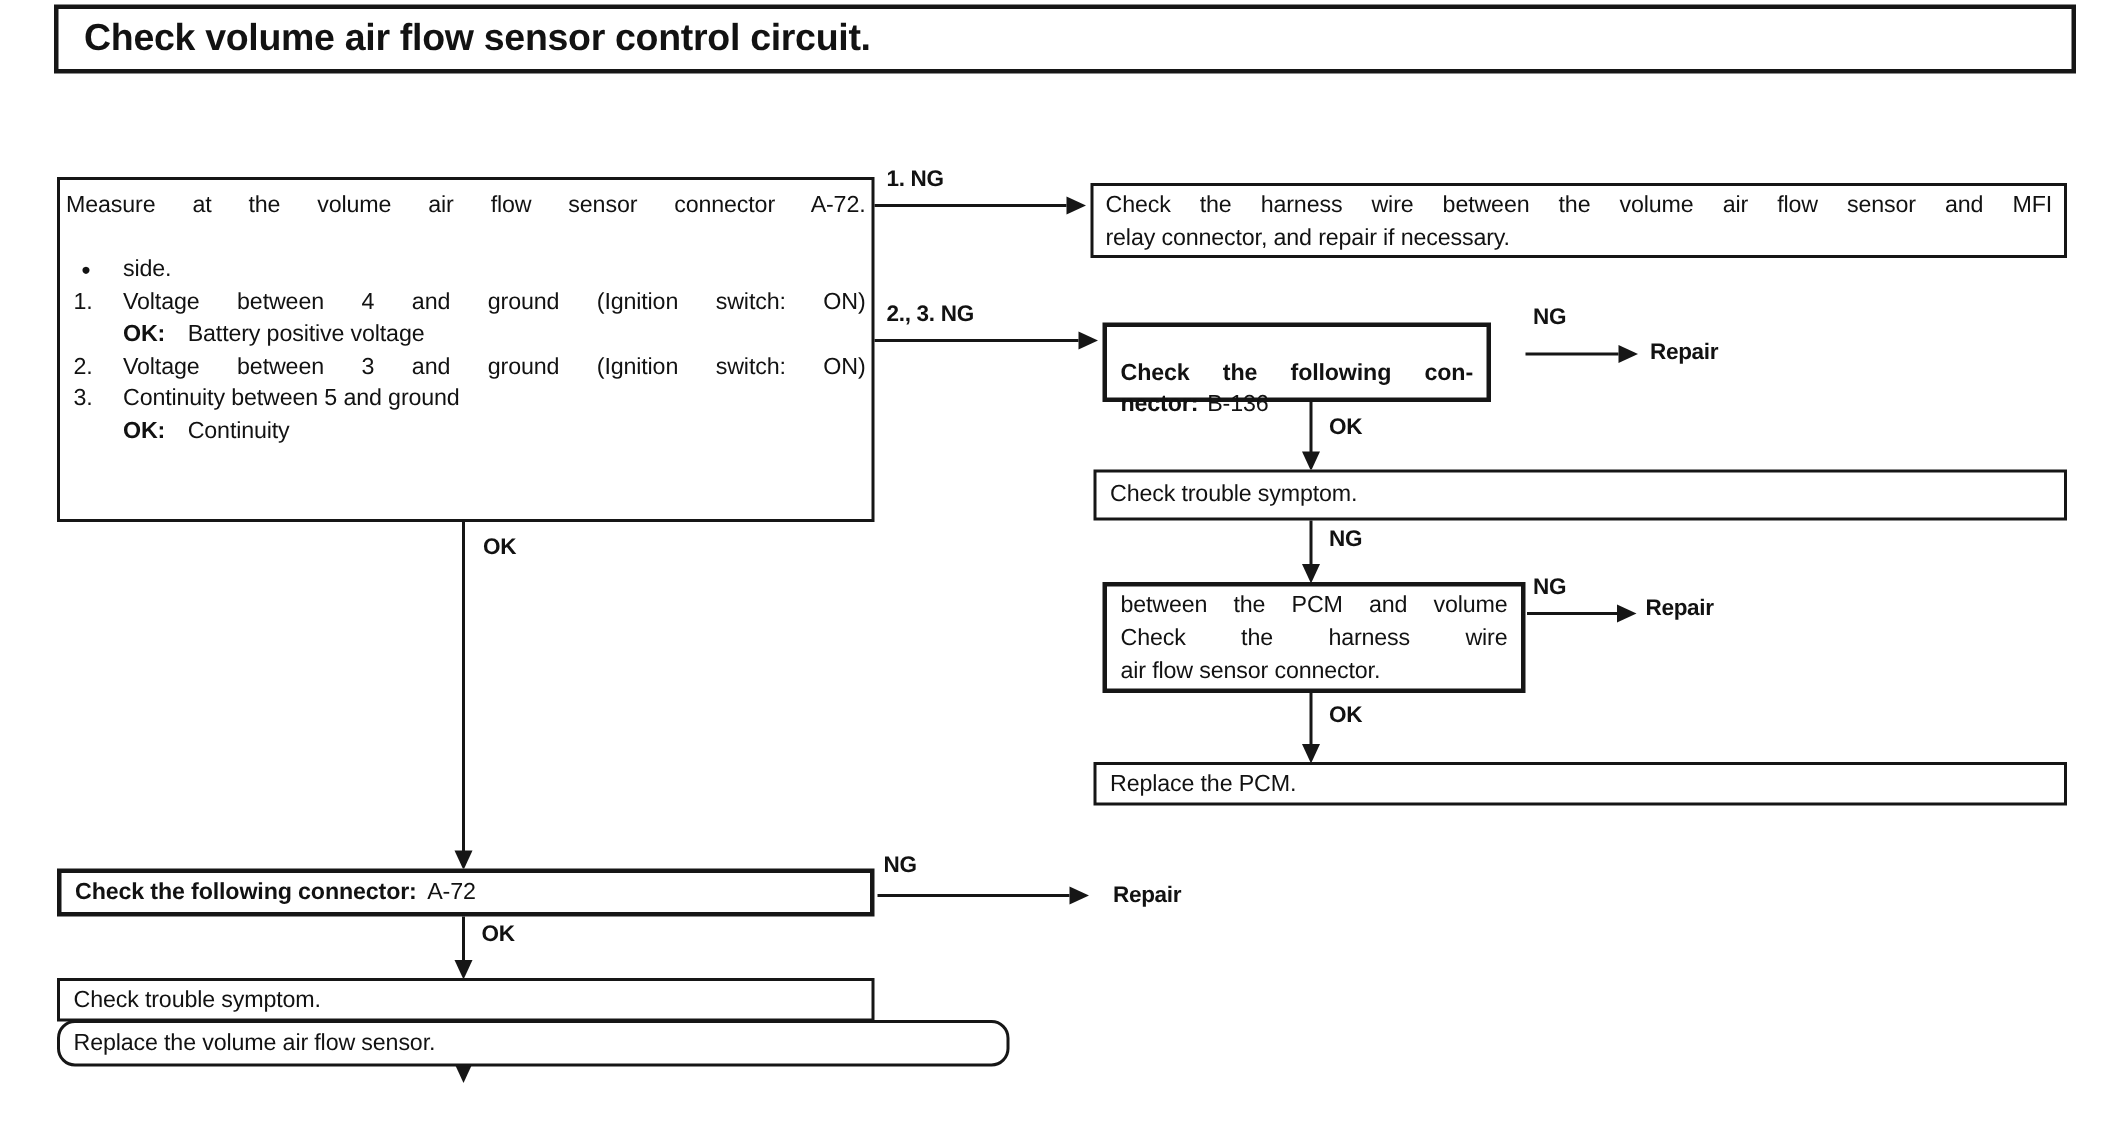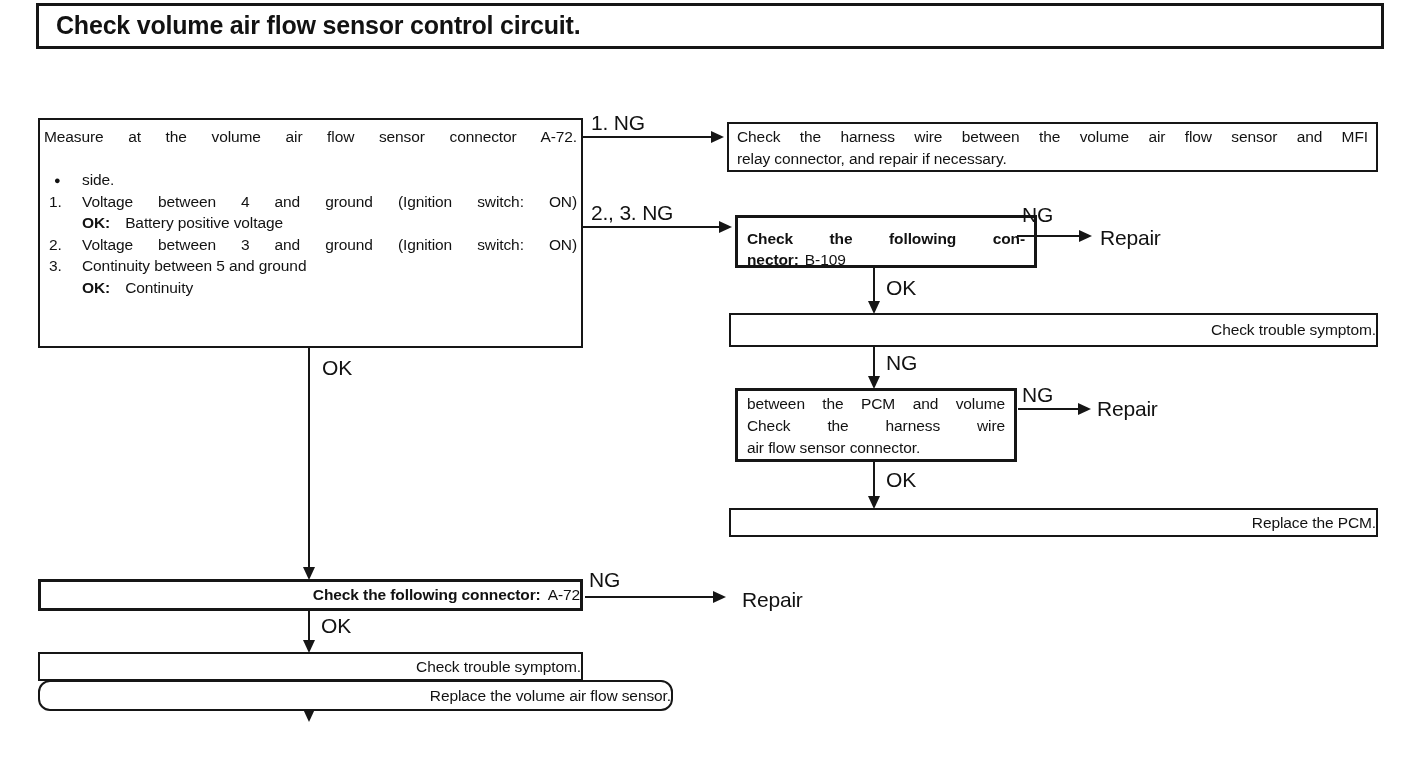--- a/index.html
+++ b/index.html
@@ -6,42 +6,42 @@
   body{
     width:1408px;height:760px;position:relative;overflow:hidden;
     font-family:"Liberation Sans",sans-serif;color:#121212;
   }
   .box{
     position:absolute;box-sizing:border-box;background:#fff;
     border:2px solid #161616;font-size:15.5px;line-height:21.5px;
     letter-spacing:-0.1px;
   }
   .box.thick{border-width:3px;}
-  .rowcenter{display:flex;align-items:center;padding-left:9px;justify-content:flex-end;}
+  .rowcenter{display:flex;align-items:center;padding-left:9px;}
   .just{text-align:justify;text-align-last:justify;}
   .hline{position:absolute;height:0;border-top:2px solid #161616;}
   .vline{position:absolute;width:0;border-left:2px solid #161616;}
   .arr-right{position:absolute;width:0;height:0;border-style:solid;
     border-width:6px 0 6px 13px;border-color:transparent transparent transparent #161616;}
   .arr-down{position:absolute;width:0;height:0;border-style:solid;
     border-width:13px 6px 0 6px;border-color:#161616 transparent transparent transparent;}
-  .lbl{position:absolute;font-weight:normal;font-size:21px;letter-spacing:-0.2px;}
+  .lbl{position:absolute;font-weight:bold;font-size:15px;letter-spacing:-0.2px;}
   .step{position:relative;padding-left:38px;}
   .step .num{position:absolute;left:5px;top:0;}
   .okline{padding-left:38px;}
   .okline .oklbl{font-weight:bold;margin-right:15px;}
   .bullet-marker{position:absolute;left:10px;top:1px;font-size:11px;}
   #title-box{
     left:36px;top:3px;width:1348px;height:46px;border-width:3px;
     display:flex;align-items:center;padding-left:17px;
     font-size:25px;font-weight:bold;letter-spacing:-0.2px;
   }
   #start-box{left:38px;top:118px;width:545px;height:230px;padding:6px 4px;}
   #mfi-box{left:727px;top:122px;width:651px;height:50px;padding:2px 8px;}
-  #b109-box{left:735px;top:215px;width:302px;height:53px;padding:10px 9px;font-weight:bold;line-height:21px;}
+  #b109-box{left:735px;top:215px;width:259px;height:53px;padding:20px 9px;font-weight:bold;line-height:21px;}
   #pcm-box{left:735px;top:388px;width:282px;height:74px;padding:2px 9px;line-height:22px;}
   #trouble-right-box{left:729px;top:313px;width:649px;height:34px;}
   #replace-pcm-box{left:729px;top:508px;width:649px;height:29px;}
   #a72-box{left:38px;top:579px;width:545px;height:32px;border-width:3px;}
   #a72-box .bold{font-weight:bold;margin-right:7px;}
   #b109-box .val{font-weight:normal;margin-left:6px;}
   #trouble-left-box{left:38px;top:652px;width:545px;height:29px;}
   #replace-sensor-box{left:38px;top:680px;width:635px;height:31px;border-radius:12px;}
   .gapline{height:21.5px;}
 </style>
@@ -87,21 +87,21 @@
   <div class="just">Check the harness wire between the volume air flow sensor and MFI</div>
   <div>relay connector, and repair if necessary.</div>
 </div>
 
 <div class="lbl" style="left:591px;top:201px;">2., 3. NG</div>
 <div class="hline" style="left:583px;top:226px;width:136px;"></div>
 <div class="arr-right" style="left:719px;top:221px;"></div>
 
 <div class="box thick" id="b109-box">
   <div class="just">Check the following con-</div>
-  <div><span>nector:</span><span class="val">B-109</span></div>
+  <div><span>nector:</span><span class="val">B-136</span></div>
 </div>
 
 <div class="lbl" style="left:1022px;top:203px;">NG</div>
 <div class="hline" style="left:1017px;top:235px;width:62px;"></div>
 <div class="arr-right" style="left:1079px;top:230px;"></div>
 <div class="lbl" style="left:1100px;top:226px;">Repair</div>
 
 <div class="vline" style="left:873px;top:268px;height:36px;"></div>
 <div class="arr-down" style="left:868px;top:301px;"></div>
 <div class="lbl" style="left:886px;top:276px;">OK</div>

